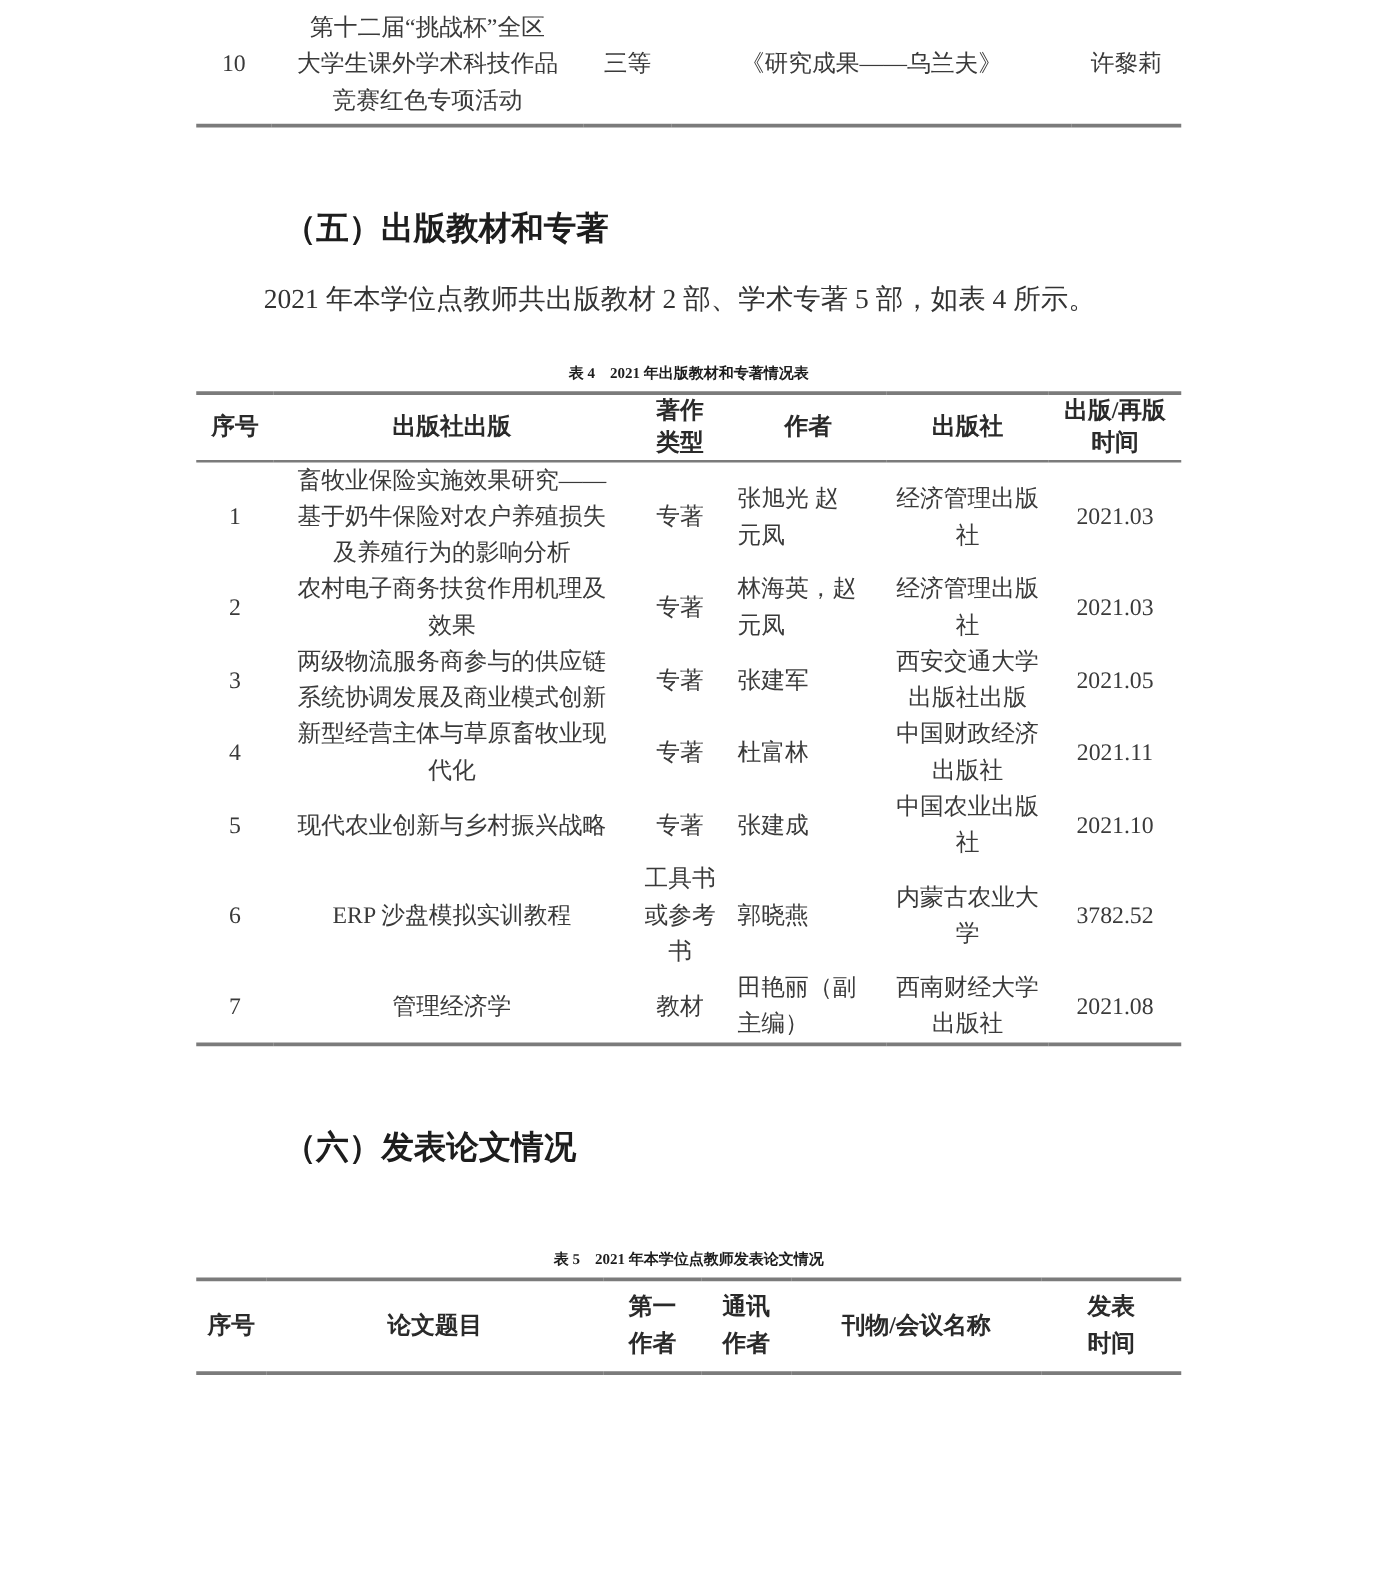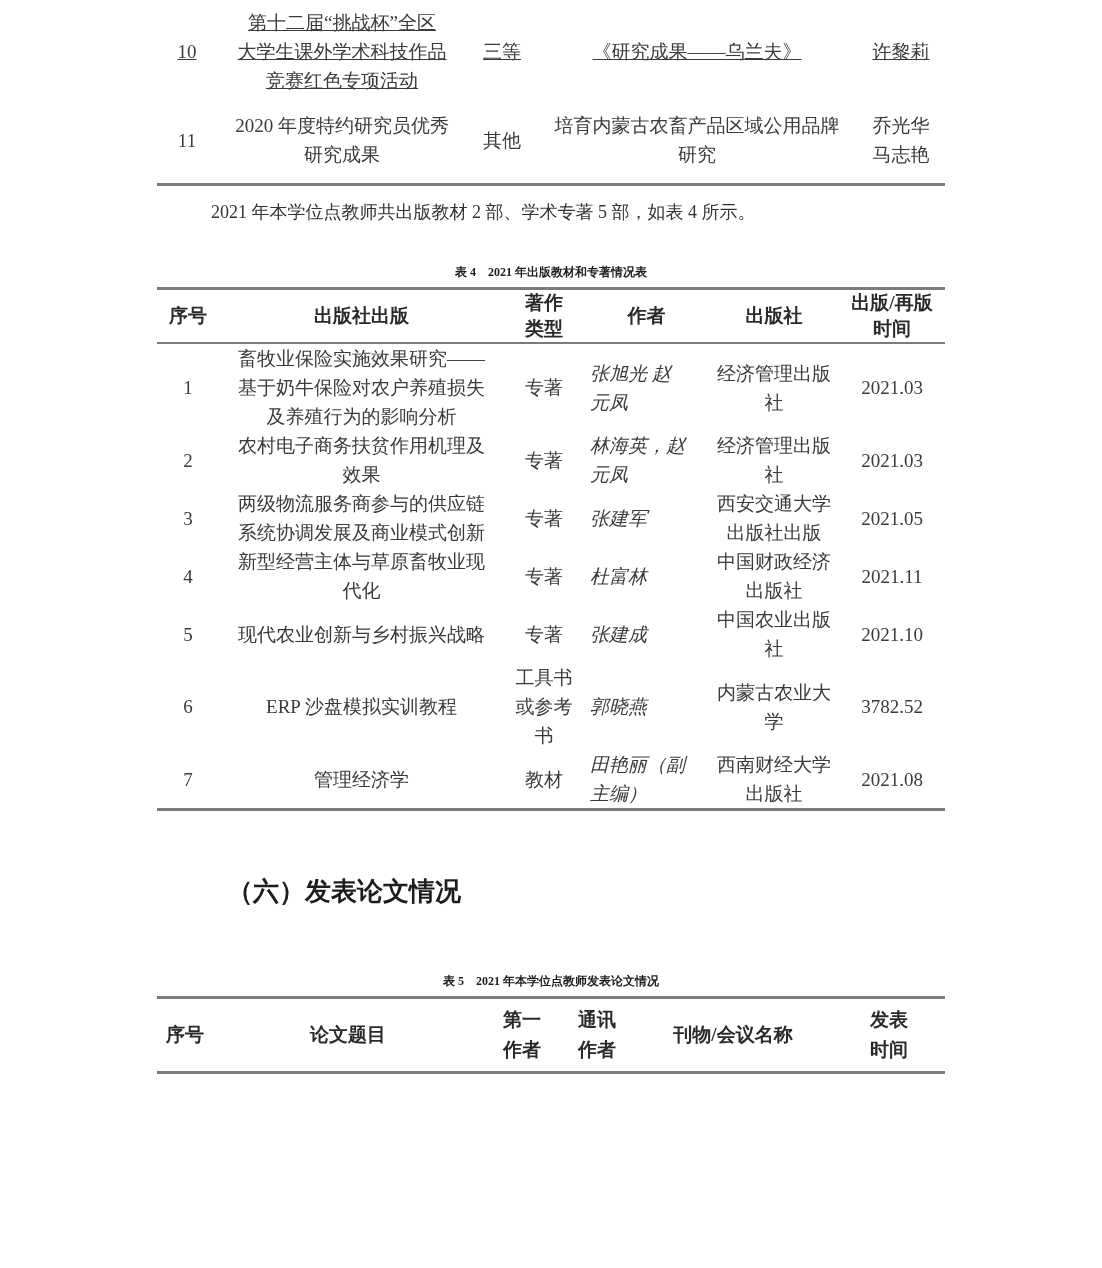--- a/index.html
+++ b/index.html
@@ -25,37 +25,37 @@
     text-align:center;
     vertical-align:middle;
     font-size:19px;
     line-height:29px;
     padding:0;
     font-weight:normal;
   }
 
   
   table.top-table { border-bottom:3px solid #7b7b7b; }
-  table.top-table tr.r10 td { padding:8px 0 4px 0;text-decoration:underline; }
+  table.top-table tr.r10 td { padding:8px 0 4px 0; }
   table.top-table tr.r11 td { padding:12px 0 14px 0; }
 
   
   .sec-heading {
     margin:64px 0 0 70px;
     font-size:26px;
     line-height:34px;
     font-weight:bold;
     color:#1d1d1d;
   }
   .sec-heading.second { }
 
   
   .body-par {
-    margin:11px 0 0 0;
-    font-size:18px;
+    margin:23px 0 0 0;
+    font-size:22px;
     line-height:31px;
     text-indent:54px;
     text-align:justify;
     color:#333333;
   }
 
   
   .tbl-caption {
     margin:36px 0 6px 0;
     text-align:center;
@@ -63,21 +63,21 @@
     font-weight:bold;
     color:#1d1d1d;
     white-space:pre-line;
   }
   .tbl-caption.c5 { margin-top:64px; }
 
   
   table.table4 { border-top:3px solid #7b7b7b; border-bottom:3px solid #7b7b7b; }
   table.table4 thead tr { border-bottom:2.5px solid #7b7b7b; }
   table.table4 thead th { font-weight:bold; line-height:26px; color:#2a2a2a; }
-  table.table4 td.author-cell { text-align:left; padding-left:6px;font-style:italic; }
+  table.table4 td.author-cell { text-align:left; padding-left:6px; }
 
   
   table.table5 { border-top:3px solid #7b7b7b; border-bottom:3px solid #7b7b7b; }
   table.table5 thead th { font-weight:bold; line-height:30px; padding:6px 0; color:#2a2a2a; }
 </style>
 </head>
 <body>
 
 <div class="page">
   <div class="content">
@@ -93,33 +93,24 @@
       <tbody>
         <tr class="r10">
           <td>10</td>
           <td>第十二届“挑战杯”全区
 大学生课外学术科技作品
 竞赛红色专项活动</td>
           <td>三等</td>
           <td>《研究成果——乌兰夫》</td>
           <td>许黎莉</td>
         </tr>
-        <tr class="r11">
-          <td>11</td>
-          <td>2020 年度特约研究员优秀
-研究成果</td>
-          <td>其他</td>
-          <td>培育内蒙古农畜产品区域公用品牌
-研究</td>
-          <td>乔光华
-马志艳</td>
-        </tr>
       </tbody>
     </table>
 
+    <div class="sec-heading">（五）出版教材和专著</div>
     <p class="body-par">2021 年本学位点教师共出版教材 2 部、学术专著 5 部，如表 4 所示。</p>
 
     <div class="tbl-caption">表 4　2021 年出版教材和专著情况表</div>
     <table class="t table4">
       <colgroup>
         <col style="width:62px">
           <col style="width:285px">
           <col style="width:80px">
         <col style="width:125px">
           <col style="width:130px">

